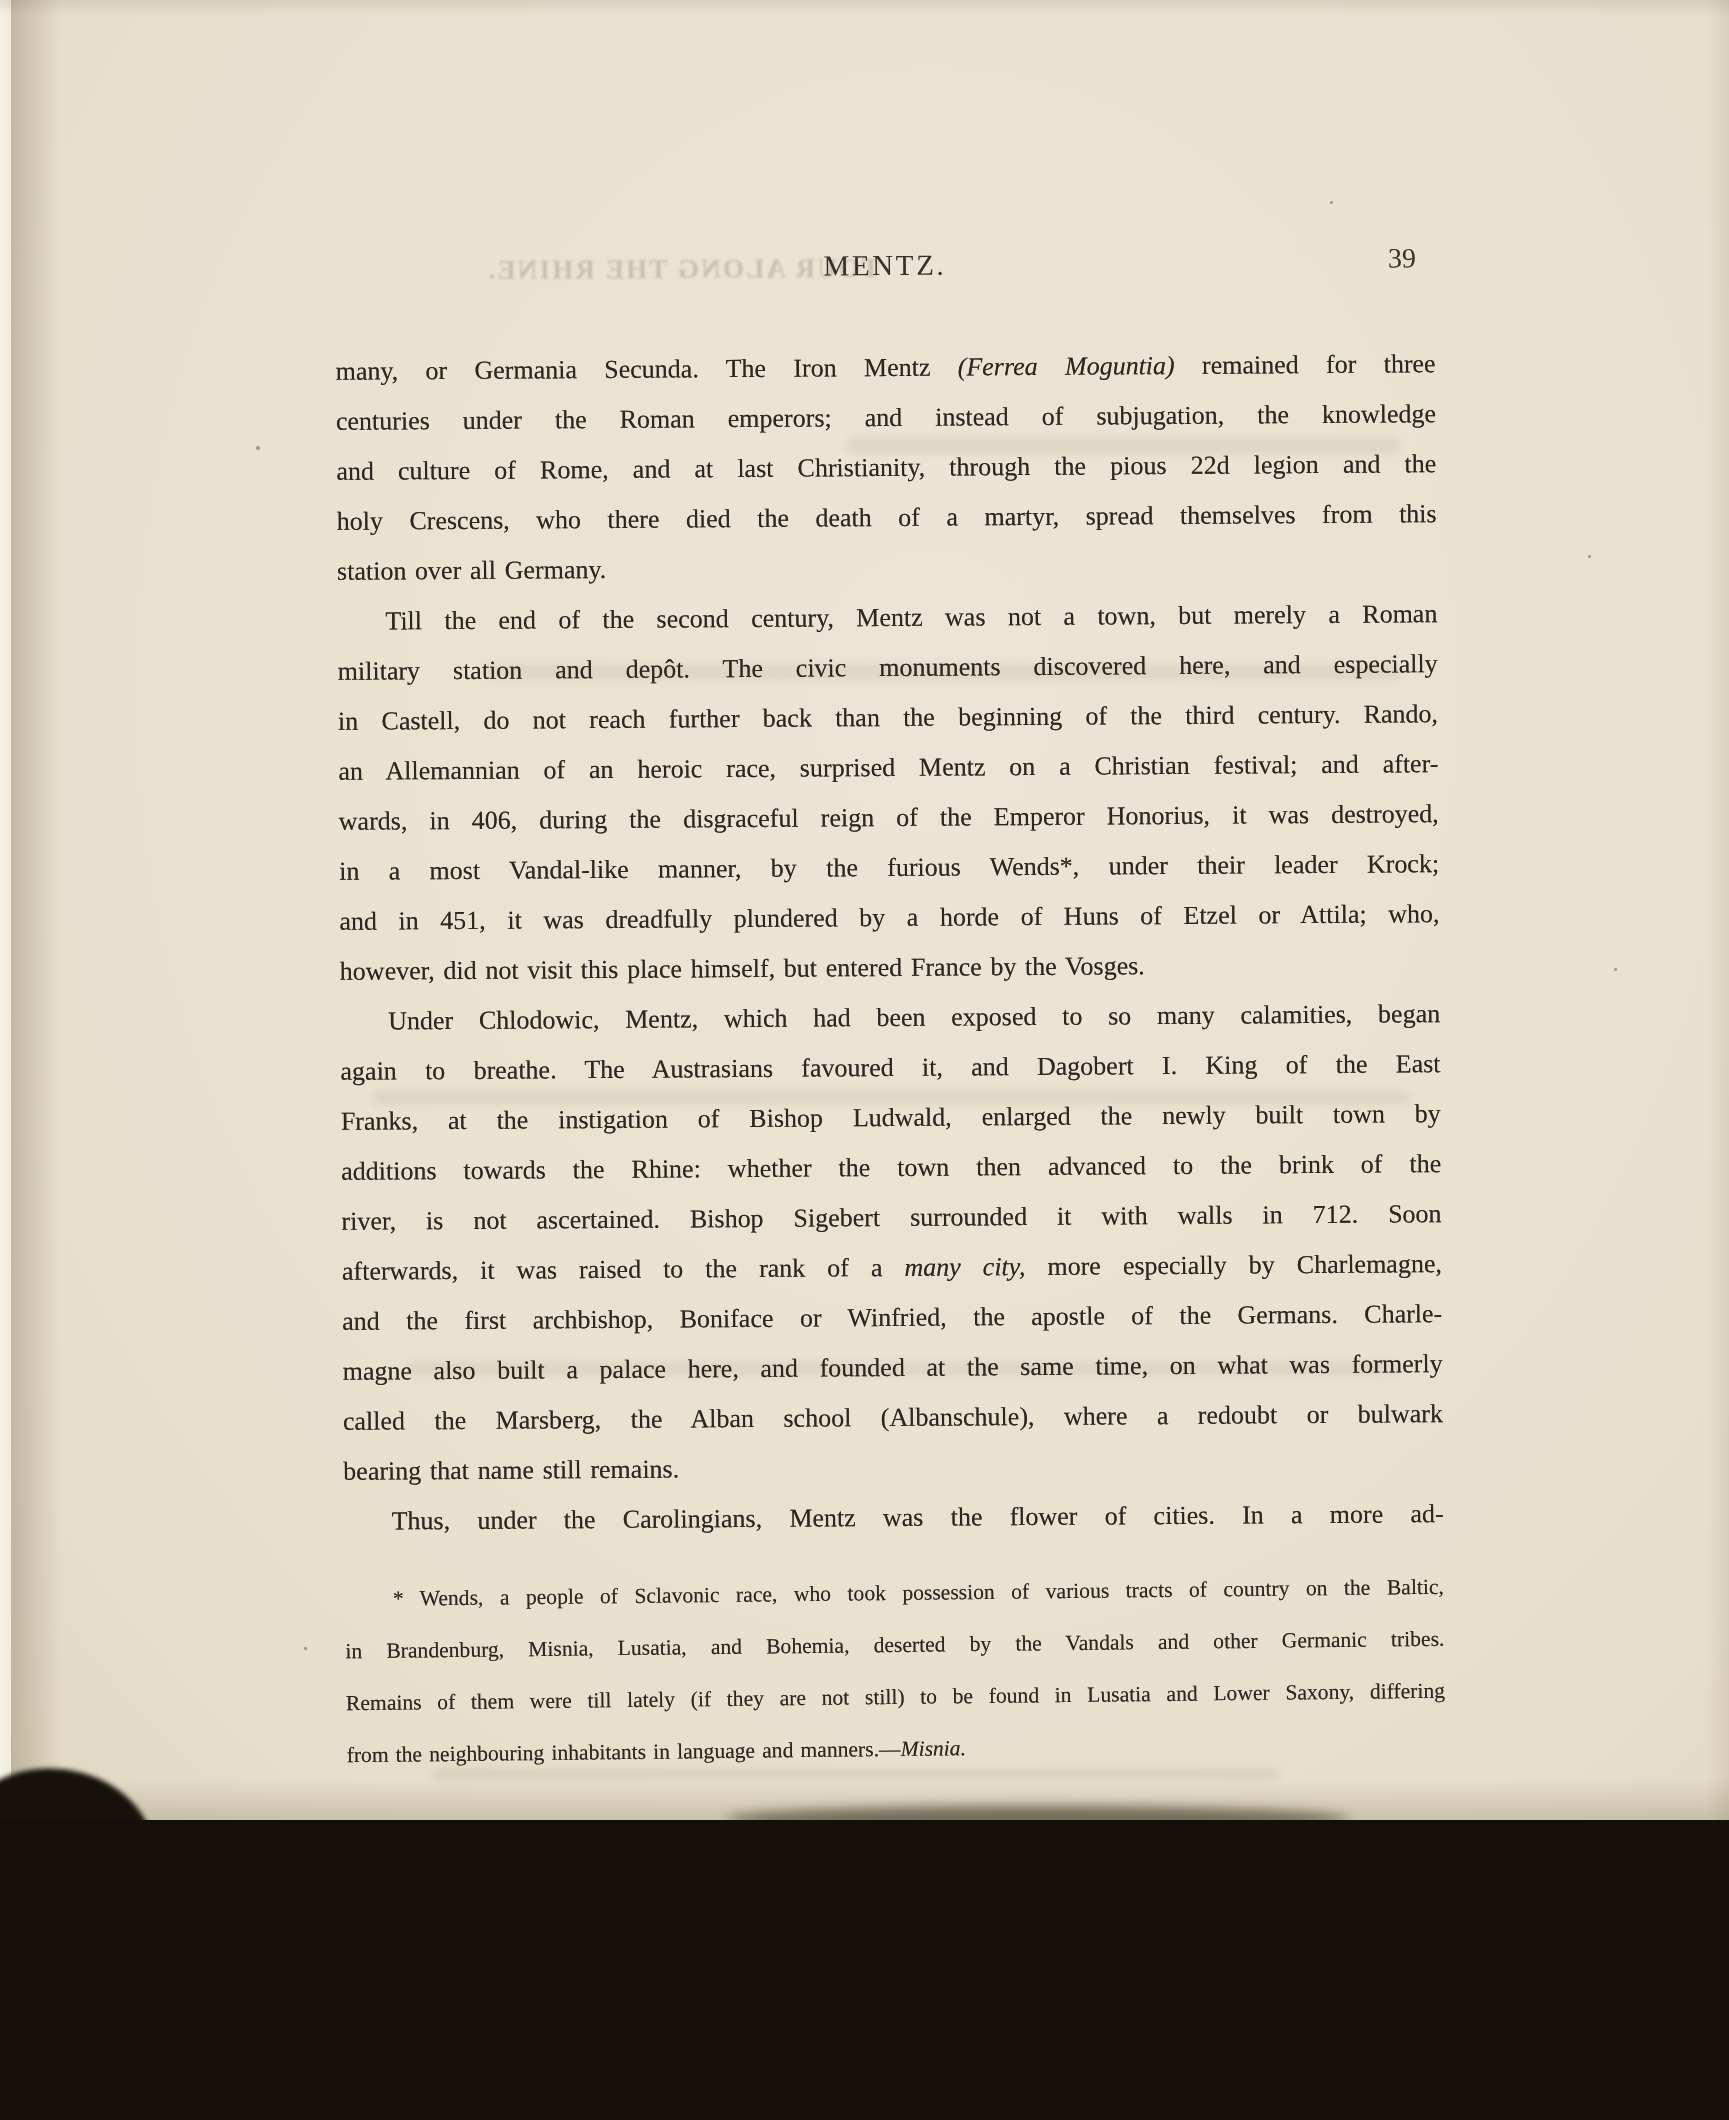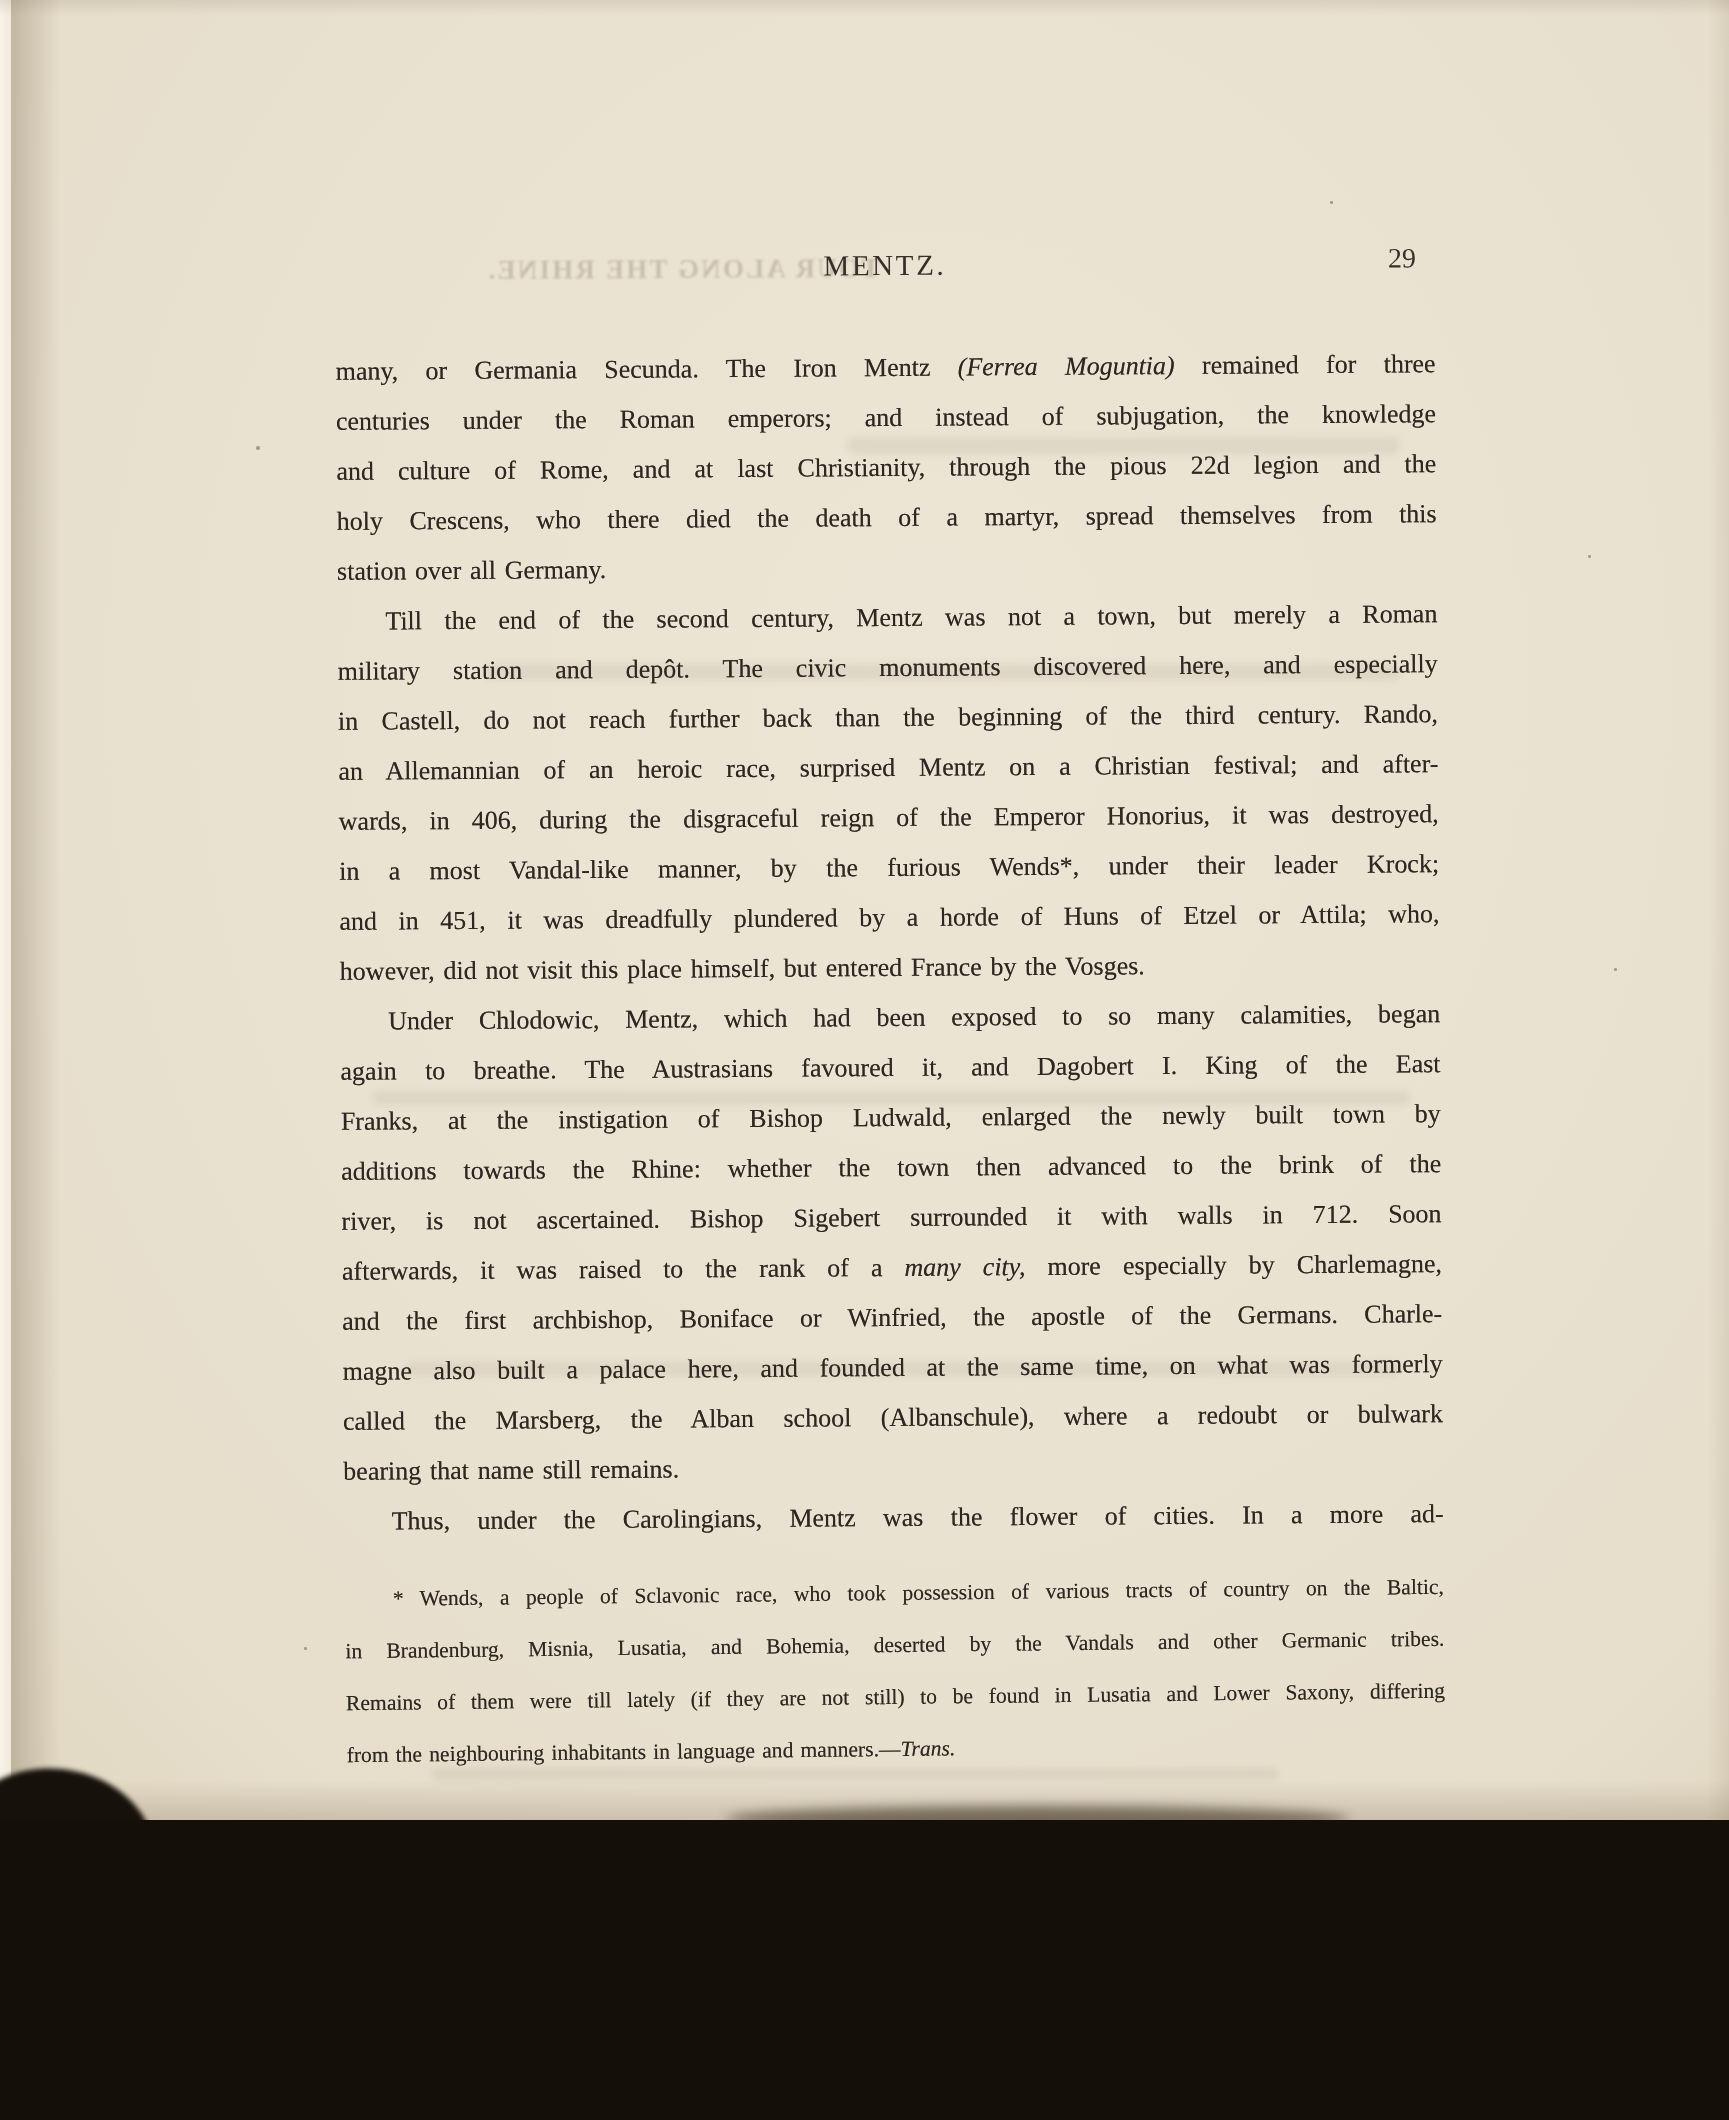--- a/index.html
+++ b/index.html
@@ -84,21 +84,21 @@
 
   <div class="speck" style="left:256px; top:446px; width:3.5px; height:3.5px;"></div>
   <div class="speck" style="left:1330px; top:201px; width:2.6px; height:2.6px;"></div>
   <div class="speck" style="left:1588px; top:555px; width:2.6px; height:2.6px;"></div>
   <div class="speck" style="left:1614px; top:968px; width:2.6px; height:2.6px;"></div>
   <div class="speck" style="left:304px; top:1647px; width:2.6px; height:2.6px;"></div>
   <div class="speck" style="left:1089px; top:1927px; width:3.5px; height:2.6px;"></div>
 
   <div class="text-block">
     <div class="running-header">MENTZ.</div>
-    <div class="page-number">29</div>
+    <div class="page-number">39</div>
 
     <div class="body-text">
         <div class="para">
           <div class="line j"><span>many, or Germania Secunda. The Iron Mentz </span><span class="it">(Ferrea Moguntia)</span><span> remained for three</span></div>
           <div class="line j"><span>centuries under the Roman emperors; and instead of subjugation, the knowledge</span></div>
           <div class="line j"><span>and culture of Rome, and at last Christianity, through the pious 22d legion and the</span></div>
           <div class="line j"><span>holy Crescens, who there died the death of a martyr, spread themselves from this</span></div>
           <div class="line"><span>station over all Germany.</span></div>
         </div>
         <div class="para">
@@ -126,19 +126,19 @@
         <div class="para">
           <div class="line j ind"><span>Thus, under the Carolingians, Mentz was the flower of cities. In a more ad-</span></div>
         </div>
       </div>
 
     <div class="footnote-text">
         <div class="para">
           <div class="line j ind"><span>* Wends, a people of Sclavonic race, who took possession of various tracts of country on the Baltic,</span></div>
           <div class="line j"><span>in Brandenburg, Misnia, Lusatia, and Bohemia, deserted by the Vandals and other Germanic tribes.</span></div>
           <div class="line j"><span>Remains of them were till lately (if they are not still) to be found in Lusatia and Lower Saxony, differing</span></div>
-          <div class="line"><span>from the neighbouring inhabitants in language and manners.—</span><span class="it">Trans.</span></div>
+          <div class="line"><span>from the neighbouring inhabitants in language and manners.—</span><span class="it">Misnia.</span></div>
         </div>
       </div>
   </div>
 
 </div>
 
 
 </body></html>

